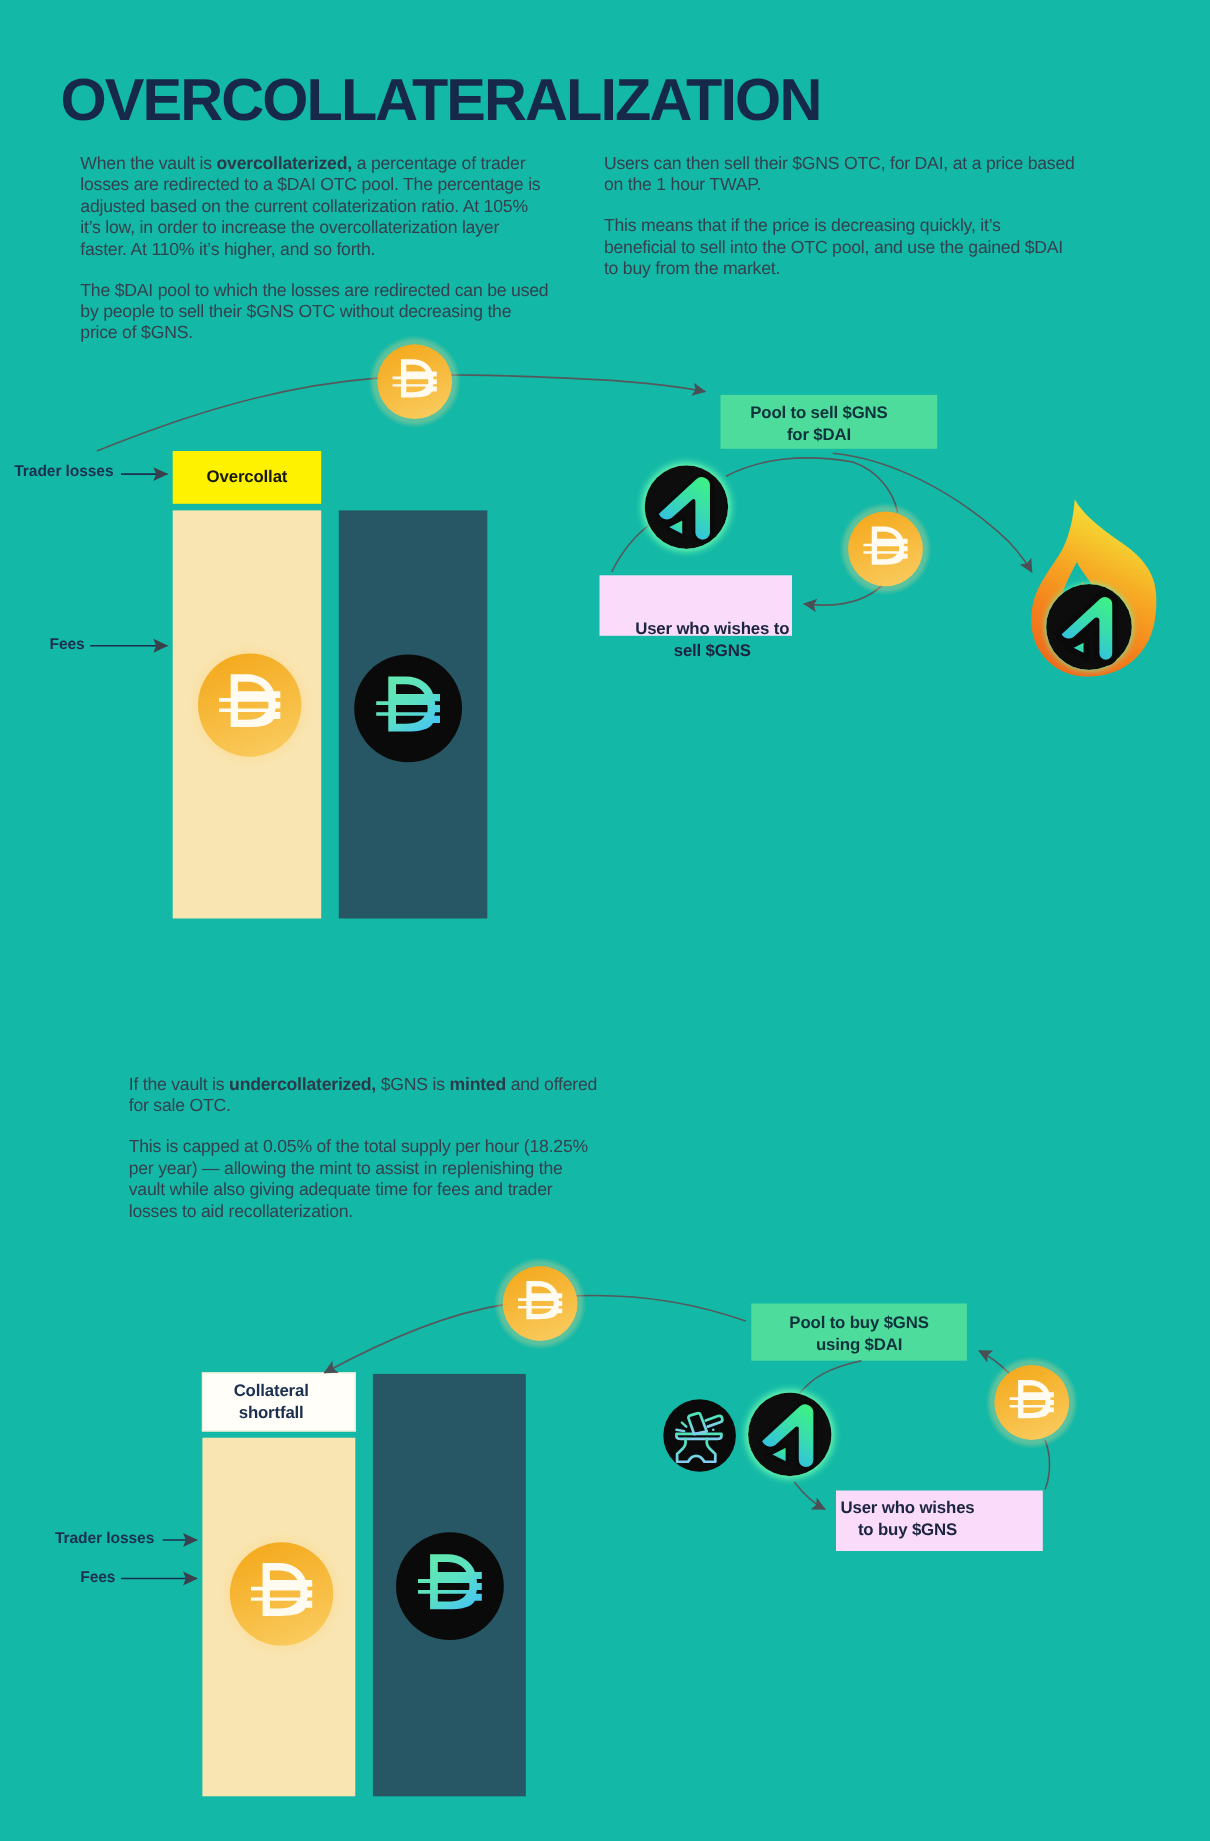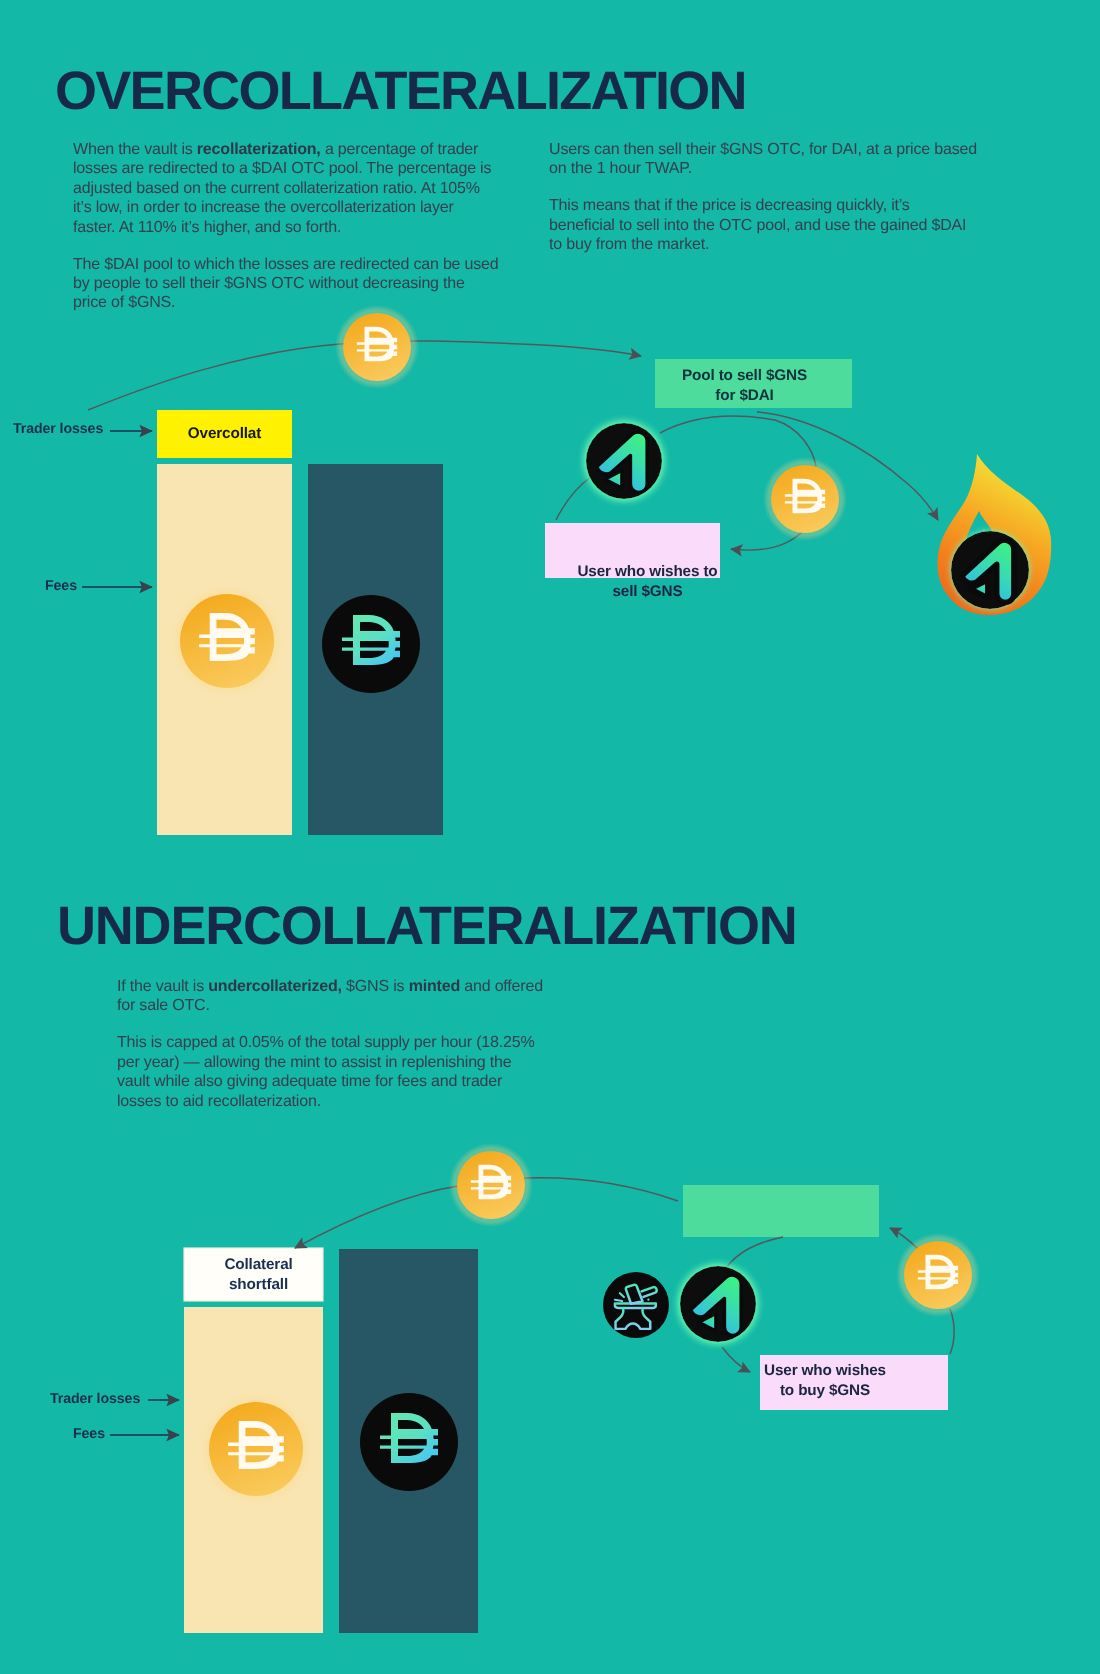--- a/index.html
+++ b/index.html
@@ -253,21 +253,21 @@
     <circle cx="0" cy="0" r="34" fill="url(#daiGrad)"></circle>
     <g transform="translate(0,-3) scale(0.347)">
             <use href="#daiCoinGlyph"></use>
           </g>
   </g>
 </g>
 </svg>
 
 <div class="abs h1" style="left:55px;top:64px;">OVERCOLLATERALIZATION</div>
 <div class="col" style="left:73px;top:124px;">
-  <p class="para">When the vault is <b>recollaterization,</b> a percentage of trader<br>losses are redirected to a $DAI OTC pool. The percentage is<br>adjusted based on the current collaterization ratio. At 105%<br>it’s low, in order to increase the overcollaterization layer<br>faster. At 110% it’s higher, and so forth.</p>
+  <p class="para">When the vault is <b>overcollaterized,</b> a percentage of trader<br>losses are redirected to a $DAI OTC pool. The percentage is<br>adjusted based on the current collaterization ratio. At 105%<br>it’s low, in order to increase the overcollaterization layer<br>faster. At 110% it’s higher, and so forth.</p>
   <p class="para">The $DAI pool to which the losses are redirected can be used<br>by people to sell their $GNS OTC without decreasing the<br>price of $GNS.</p>
 </div>
 <div class="col" style="left:549px;top:124px;">
   <p class="para">Users can then sell their $GNS OTC, for DAI, at a price based<br>on the 1 hour TWAP.</p>
   <p class="para">This means that if the price is decreasing quickly, it’s<br>beneficial to sell into the OTC pool, and use the gained $DAI<br>to buy from the market.</p>
 </div>
 
 <div class="abs arrowlabel" style="left:13px;top:422px;">Trader losses</div>
 <div class="abs arrowlabel" style="left:45px;top:579px;">Fees</div>
 <div class="boxlabel yt" style="left:157px;top:424px;width:135px;">
@@ -275,30 +275,33 @@
     </div>
 <div class="boxlabel gt" style="left:655px;top:366px;width:179px;">
       <div>Pool to sell $GNS</div>
       <div>for $DAI</div>
     </div>
 <div class="boxlabel pt" style="left:571px;top:531px;width:153px;margin-top:31px;">
       <div>User who wishes to</div>
       <div>sell $GNS</div>
     </div>
 
-<div class="abs h1 h1b" style="left:57px;top:899px;">UNDERCOLLATERALIZATION</div>
 <div class="col" style="left:73px;top:961px;margin-left:44px;">
   <p class="para">If the vault is <b>undercollaterized,</b> $GNS is <b>minted</b> and offered<br>for sale OTC.</p>
   <p class="para">This is capped at 0.05% of the total supply per hour (18.25%<br>per year) — allowing the mint to assist in replenishing the<br>vault while also giving adequate time for fees and trader<br>losses to aid recollaterization.</p>
 </div>
 
 <div class="abs arrowlabel" style="left:50px;top:1392px;">Trader losses</div>
 <div class="abs arrowlabel" style="left:73px;top:1427px;">Fees</div>
-<div class="boxlabel ct" style="left:196px;top:1255px;width:125px;">
+<div class="boxlabel ct" style="left:184px;top:1255px;width:125px;">
       <div>Collateral</div>
       <div>shortfall</div>
+    </div>
+<div class="boxlabel gt" style="left:683px;top:1193px;width:196px;">
+      <div>Pool to buy $GNS</div>
+      <div>using $DAI</div>
     </div>
 <div class="boxlabel pt" style="left:723px;top:1361px;width:204px;">
       <div>User who wishes</div>
       <div>to buy $GNS</div>
     </div>
 
 </div>
 
 </body></html>

